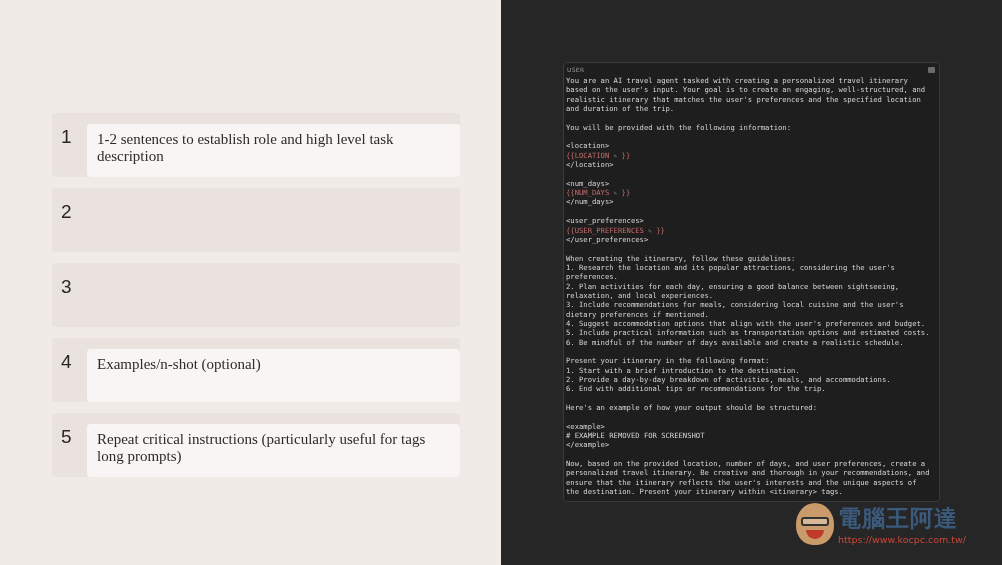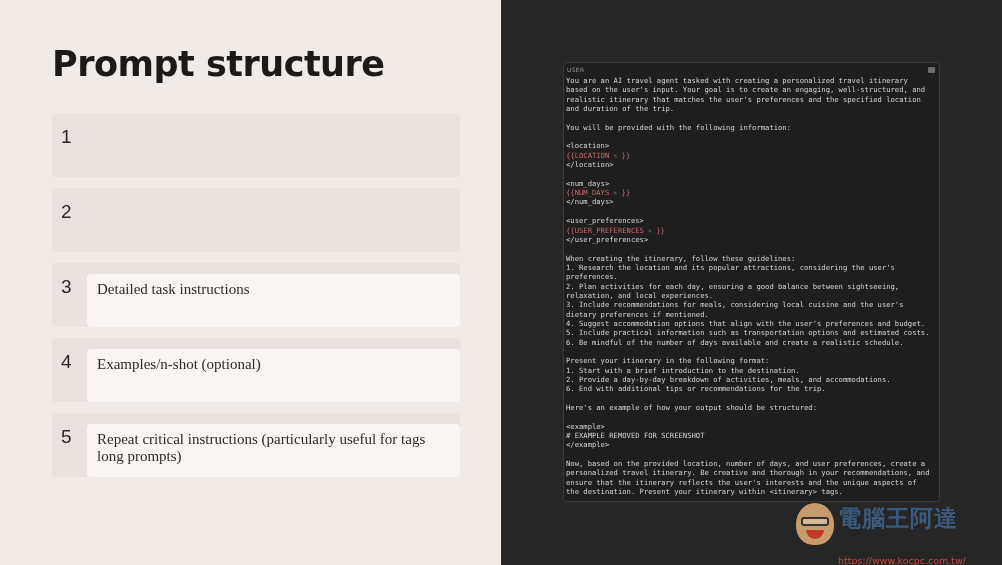--- a/index.html
+++ b/index.html
@@ -65,38 +65,37 @@
     position: absolute; left: 14px; top: 33px; width: 18px; height: 9px;
     background: #c0392b; border-radius: 0 0 10px 10px;
   }
   .wm-title {
     position: absolute; left: 46px; top: 6px;
     font-family: "DejaVu Sans", sans-serif; font-weight: bold; font-size: 23px;
     color: #3b5a7c; letter-spacing: 1px;
   }
   .wm-url {
     position: absolute; left: 46px; top: 37px;
-    font-family: "DejaVu Sans", sans-serif; font-size: 9.5px; color: #c9483a; margin-top: 21px;
+    font-family: "DejaVu Sans", sans-serif; font-size: 9.5px; color: #c9483a;
   }
 </style>
 </head>
 <body>
 
 <div class="left">
-  <div class="title">Prompt structure</div>
   <div class="rows">
     <div class="row">
       <span class="num">1</span>
+      <div class="card">1-2 sentences to establish role and high level task description</div>
     </div>
     <div class="row">
       <span class="num">2</span>
     </div>
     <div class="row">
       <span class="num">3</span>
-      <div class="card">Detailed task instructions</div>
     </div>
     <div class="row">
       <span class="num">4</span>
       <div class="card">Examples/n-shot (optional)</div>
     </div>
     <div class="row">
       <span class="num">5</span>
       <div class="card">Repeat critical instructions (particularly useful for tags long prompts)</div>
     </div>
   </div>

